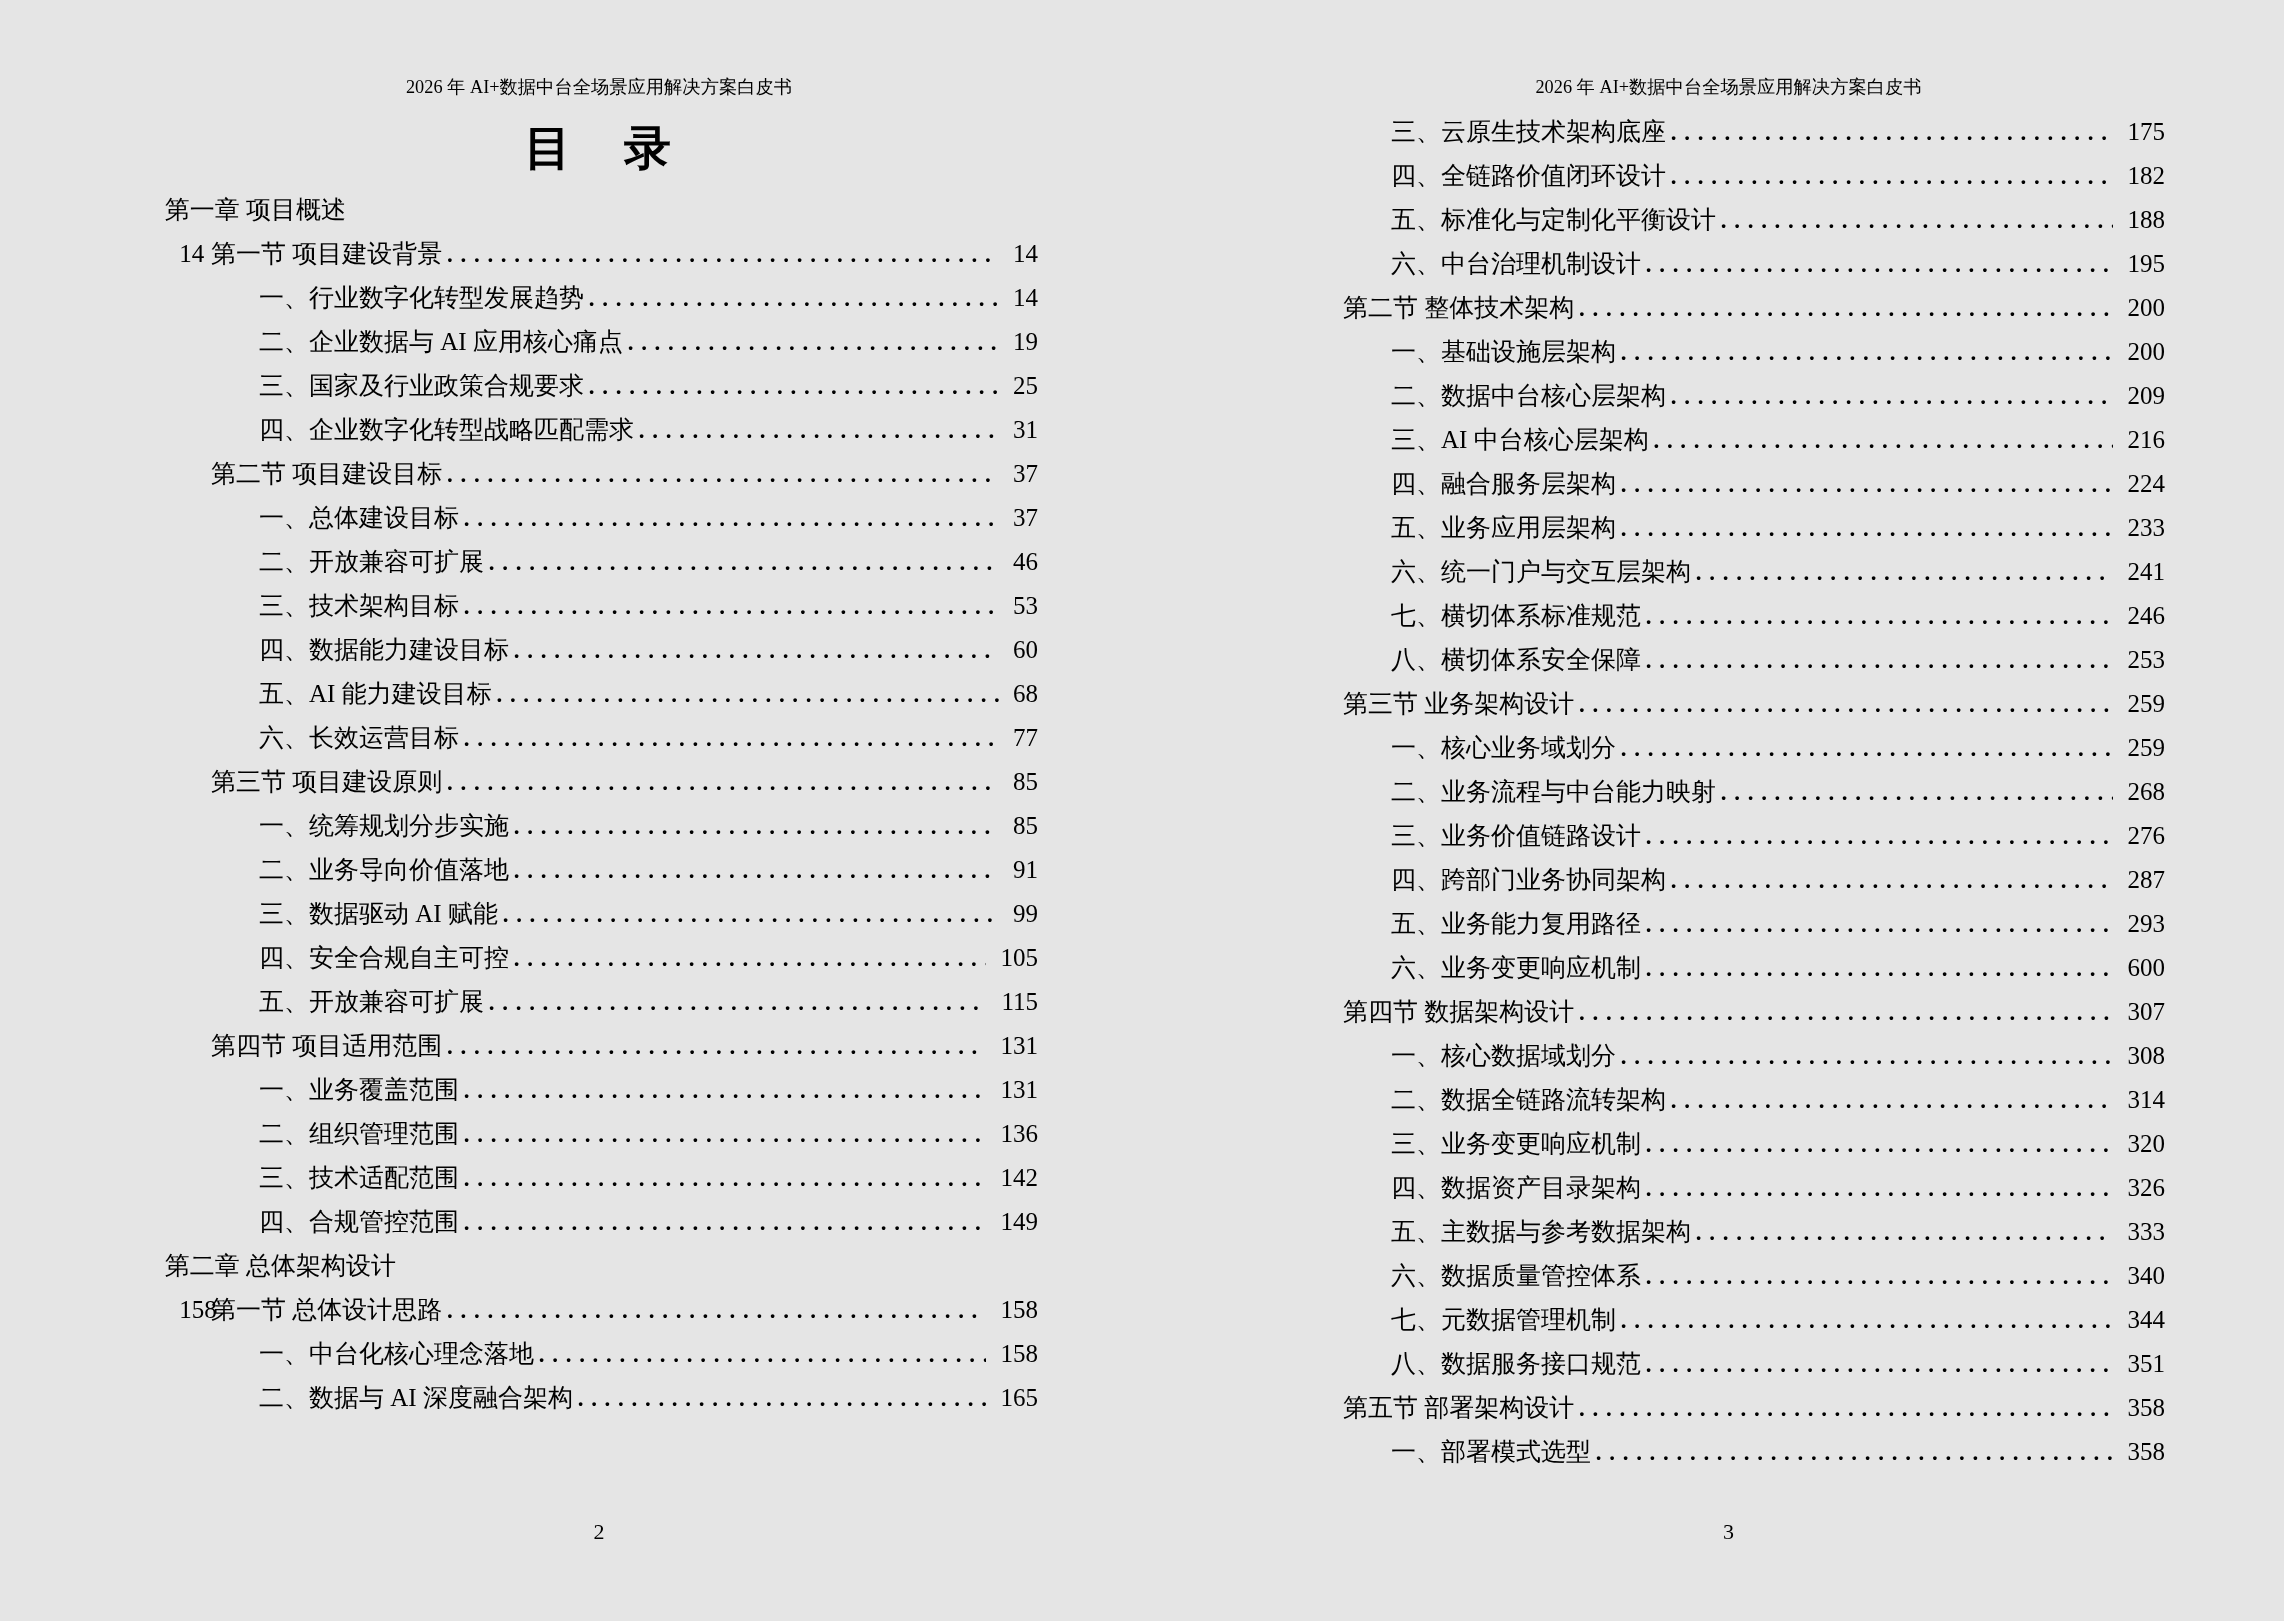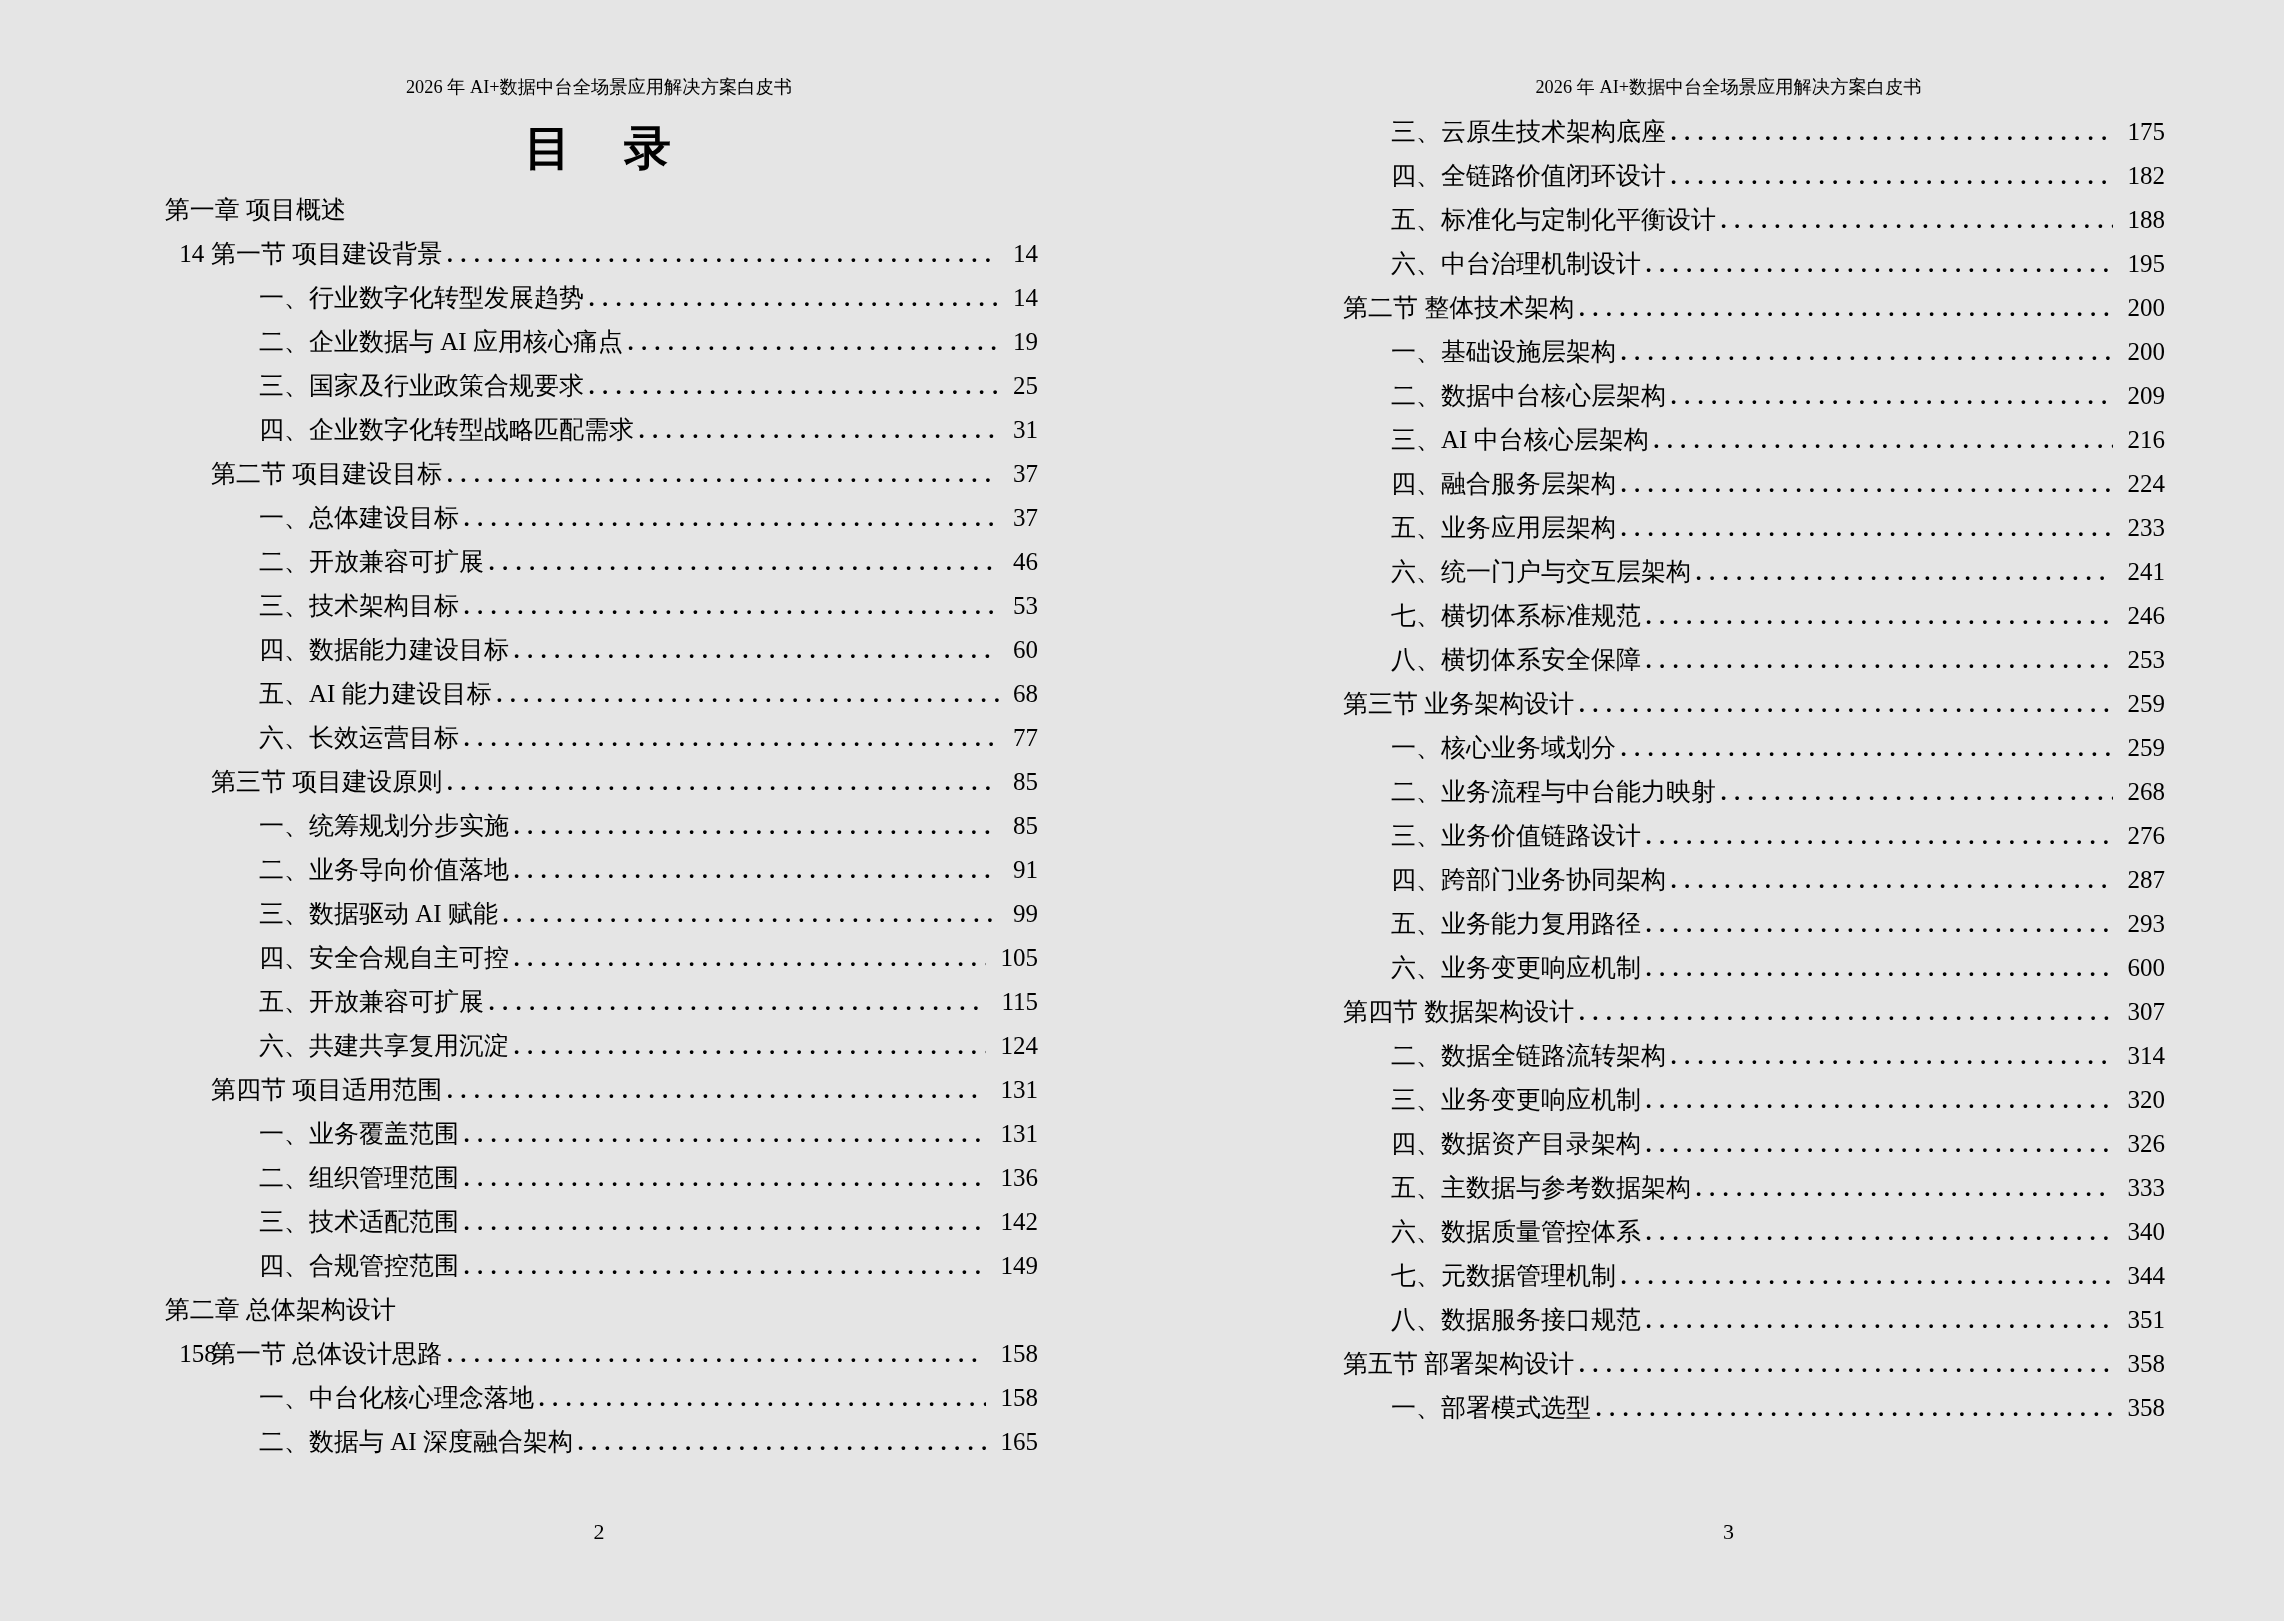--- a/index.html
+++ b/index.html
@@ -203,25 +203,20 @@
         <div class="toc-row level-item">
     <span class="toc-text">四、安全合规自主可控</span>
     <span class="toc-dots"></span>
     <span class="toc-page-num">105</span>
   </div>
         <div class="toc-row level-item">
     <span class="toc-text">五、开放兼容可扩展</span>
     <span class="toc-dots"></span>
     <span class="toc-page-num">115</span>
   </div>
-        <div class="toc-row level-item">
-    <span class="toc-text">六、共建共享复用沉淀</span>
-    <span class="toc-dots"></span>
-    <span class="toc-page-num">124</span>
-  </div>
         <div class="toc-row level-section">
     <span class="toc-text">第四节 项目适用范围</span>
     <span class="toc-dots"></span>
     <span class="toc-page-num">131</span>
   </div>
         <div class="toc-row level-item">
     <span class="toc-text">一、业务覆盖范围</span>
     <span class="toc-dots"></span>
     <span class="toc-page-num">131</span>
   </div>
@@ -366,20 +361,25 @@
     <span class="toc-text">六、业务变更响应机制</span>
     <span class="toc-dots"></span>
     <span class="toc-page-num">600</span>
   </div>
         <div class="toc-row level-section">
     <span class="toc-text">第四节 数据架构设计</span>
     <span class="toc-dots"></span>
     <span class="toc-page-num">307</span>
   </div>
         <div class="toc-row level-item">
+    <span class="toc-text">一、核心数据域划分</span>
+    <span class="toc-dots"></span>
+    <span class="toc-page-num">308</span>
+  </div>
+        <div class="toc-row level-item">
     <span class="toc-text">二、数据全链路流转架构</span>
     <span class="toc-dots"></span>
     <span class="toc-page-num">314</span>
   </div>
         <div class="toc-row level-item">
     <span class="toc-text">三、业务变更响应机制</span>
     <span class="toc-dots"></span>
     <span class="toc-page-num">320</span>
   </div>
         <div class="toc-row level-item">

